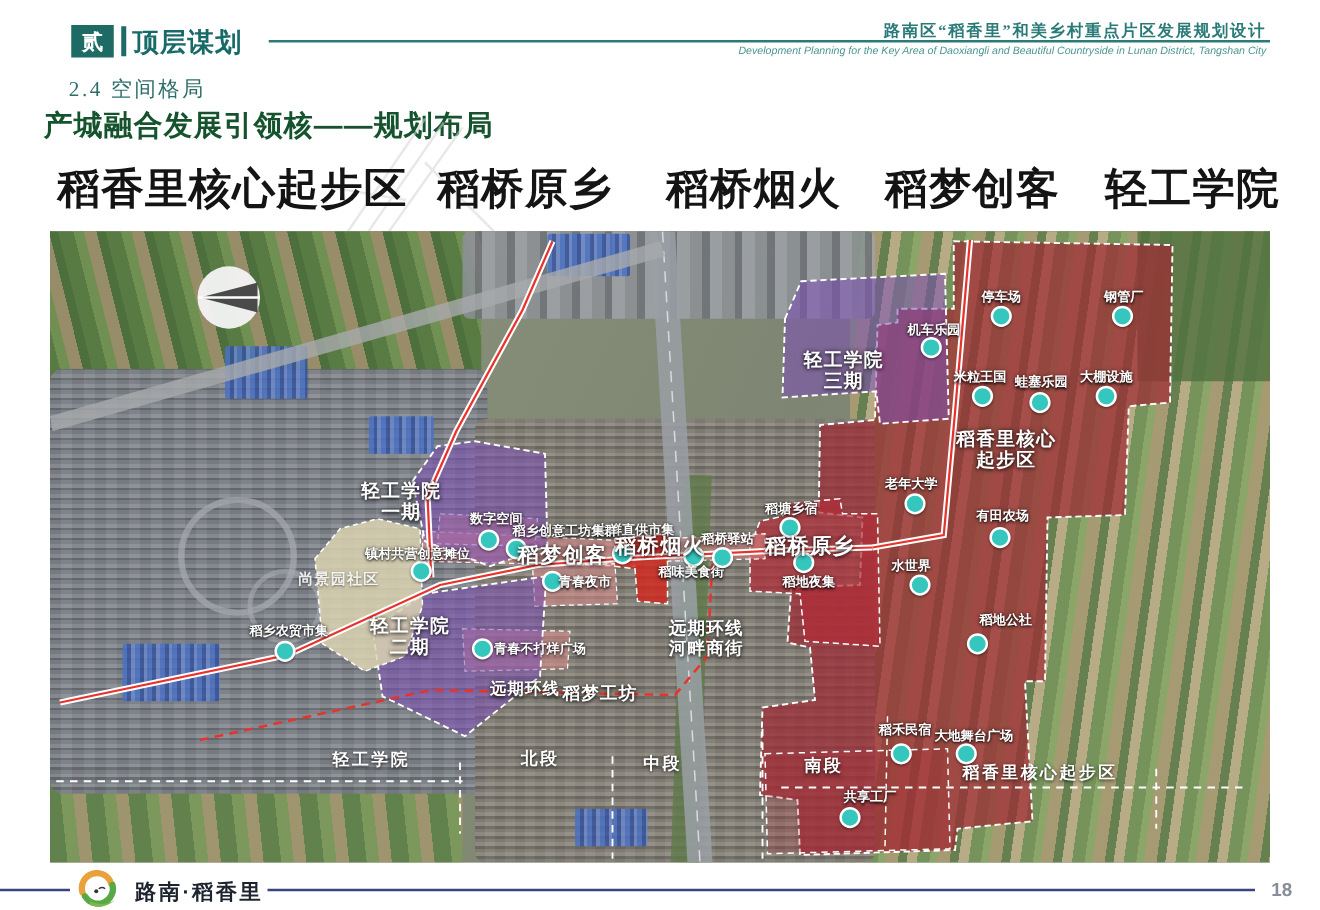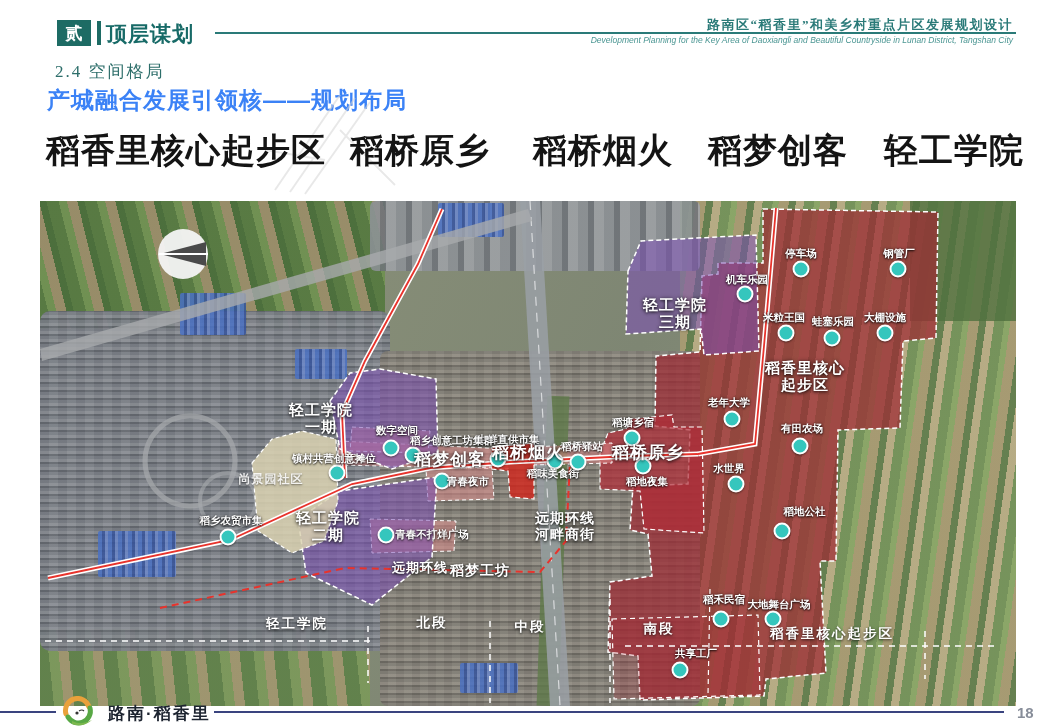--- a/index.html
+++ b/index.html
@@ -11,28 +11,28 @@
   .sec-num{left:57px;top:20px;width:34px;height:26px;background:#1d6b64;color:#fff;
            font-size:17px;font-weight:800;display:flex;align-items:center;justify-content:center;}
   .sec-bar{left:97px;top:21px;width:4px;height:24px;background:#1d6b64;}
   .sec-title{left:106px;top:20px;font-size:21px;font-weight:800;color:#176a67;letter-spacing:1px;}
   .head-line{left:215px;top:32px;width:801px;height:2px;background:#2a7a78;}
   .doc-title-cn{right:43px;top:16px;font-size:13px;font-weight:700;color:#2a7a78;
                 font-family:"Liberation Serif",serif;letter-spacing:1.5px;}
   .doc-title-en{right:43px;top:35px;font-size:8.5px;color:#4b9693;font-style:italic;}
 
   .subsec-num{left:55px;top:60px;font-size:17px;color:#2d6e6a;font-family:"Liberation Serif",serif;letter-spacing:2px;}
-  .subsec-head{left:47px;top:85px;font-size:23px;font-weight:900;color:#3b82f6;letter-spacing:1px;}
+  .subsec-head{left:35px;top:85px;font-size:23px;font-weight:900;color:#14532d;letter-spacing:1px;}
 
   .zone-title{top:128px;font-size:34px;font-weight:900;color:#141414;letter-spacing:1px;white-space:nowrap;}
 
   .watermark{left:245px;top:90px;opacity:.55;}
 
   
-  .map{left:40px;top:185px;width:976px;height:505px;overflow:hidden;background:#7d8470;margin-top:16px;}
+  .map{left:40px;top:185px;width:976px;height:505px;overflow:hidden;background:#7d8470;}
   .map .layer{position:absolute;}
   .sat-base{left:0;top:0;width:976px;height:505px;
     background:linear-gradient(115deg,#79836e 0%,#868d77 28%,#7e8673 55%,#8b937d 100%);}
   .farm-right{left:640px;top:0;width:336px;height:505px;opacity:.95;
     background:repeating-linear-gradient(98deg,#75935a 0 10px,#8ba767 10px 16px,#a89b72 16px 26px,#647f4e 26px 33px,#b9ad85 33px 41px);}
   .farm-topright{left:870px;top:0;width:106px;height:120px;opacity:.8;background:#50703f;}
   .farm-topleft{left:0;top:0;width:345px;height:128px;opacity:.92;
     background:repeating-linear-gradient(76deg,#55793f 0 12px,#6f9150 12px 20px,#9a8d68 20px 30px,#486d38 30px 37px);}
   .farm-bottomleft{left:0;top:428px;width:330px;height:77px;opacity:.85;
     background:repeating-linear-gradient(84deg,#5c8045 0 14px,#7b9a58 14px 24px,#a3976e 24px 34px);}

